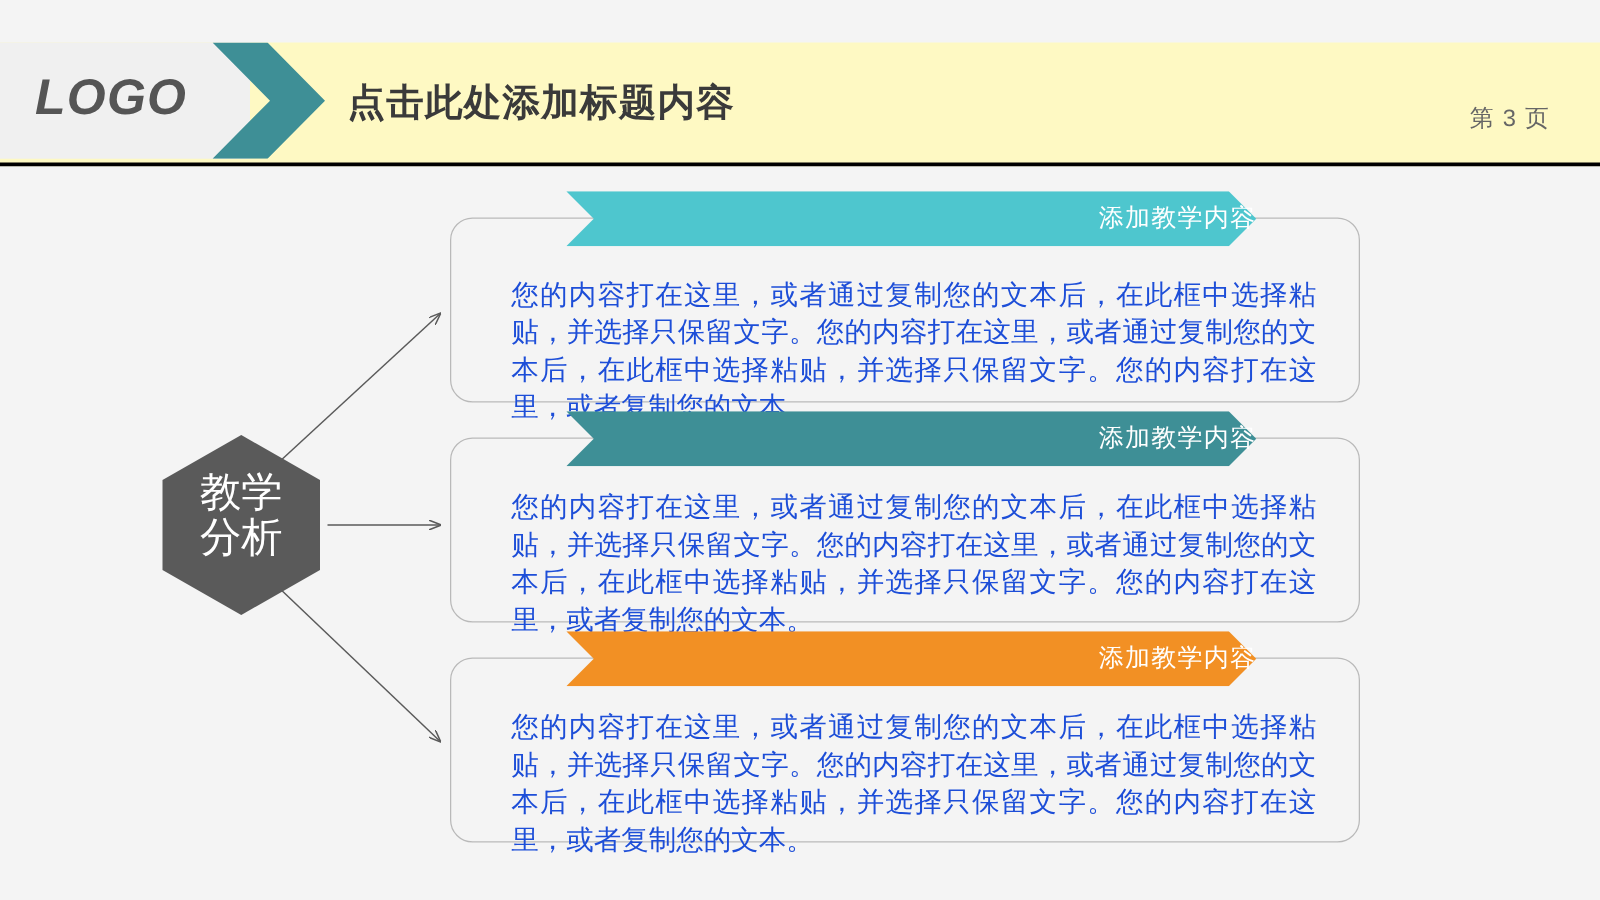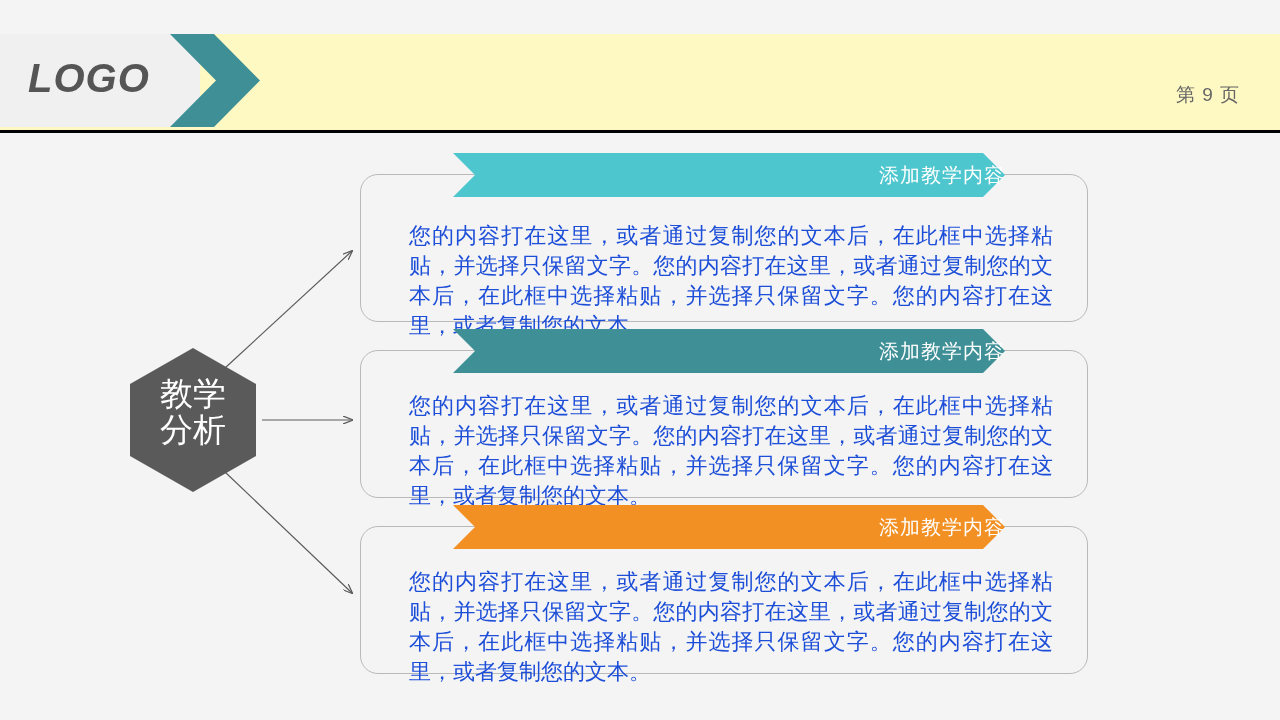--- a/index.html
+++ b/index.html
@@ -147,21 +147,22 @@
   <div class="header-band"></div>
 
   <div class="logo-text">LOGO</div>
 
   <div class="arrow-shape">
     <svg width="90" height="93" viewBox="0 0 90 93">
       <polygon points="0,0 44,0 90,46.5 44,93 0,93 46,46.5" fill="#3e8f96"></polygon>
     </svg>
   </div>
 
-  <div class="page-number">第 9 页</div>
+  <div class="page-title">点击此处添加标题内容</div>
+  <div class="page-number">第 3 页</div>
 </div>
 
 <div class="canvas">
 
   <svg class="svg-layer" viewBox="0 0 1280 624">
     <defs>
       <marker id="arrowhead" markerWidth="10" markerHeight="8" refX="9" refY="4" orient="auto" markerUnits="userSpaceOnUse">
         <path d="M0,0 L10,4 L0,8" fill="none" stroke="#5a5a5a" stroke-width="1.2"></path>
       </marker>
     </defs>

